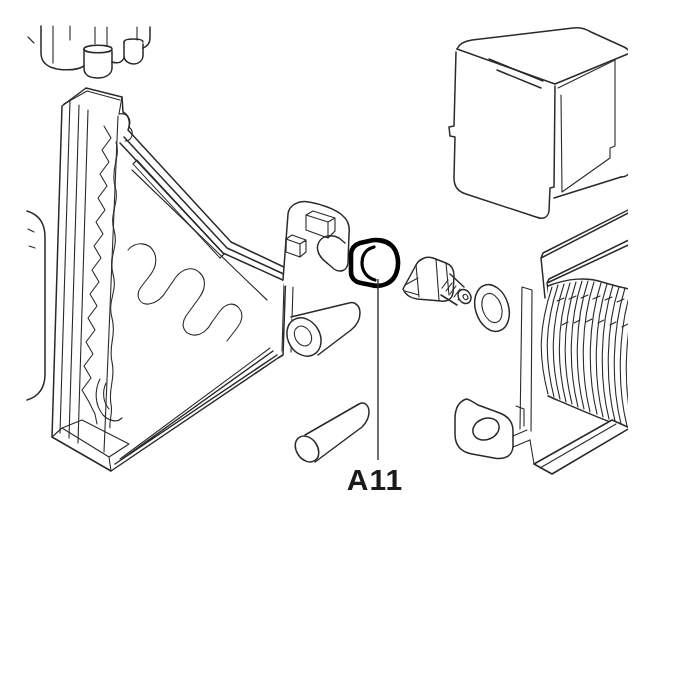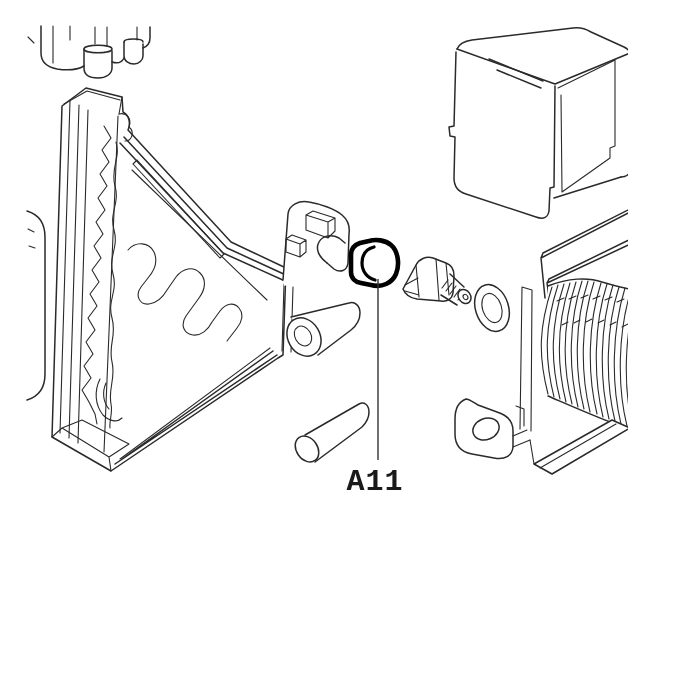--- a/index.html
+++ b/index.html
@@ -1,18 +1,18 @@
 <!DOCTYPE html>
 <html style="--bg: #ffffff; --line: #2a2a2a; --hl: #000000; --label: #1a1a1a;"><head>
 <meta charset="utf-8">
 <style>
   :root{ --bg:#ffffff; --line:#2a2a2a; --hl:#000000; --label:#1a1a1a; }
   html,body{margin:0;padding:0;background:var(--bg);}
   .stage{position:relative;width:628px;height:700px;background:var(--bg);overflow:hidden;
-         font-family:Liberation Mono, monospace;}
+         font-family:Liberation Sans, sans-serif;}
   svg{position:absolute;left:0;top:0;}
   .ln{fill:none;stroke:var(--line);stroke-width:1.5;stroke-linecap:round;stroke-linejoin:round;}
   .fn{fill:none;stroke:var(--line);stroke-width:1.1;stroke-linecap:round;stroke-linejoin:round;}
   .fw{fill:#fff;stroke:none;}
   .fws{fill:#fff;stroke:var(--line);stroke-width:1.5;stroke-linejoin:round;}
   .hl{fill:#fff;stroke:var(--hl);stroke-width:4.6;stroke-linecap:round;stroke-linejoin:round;}
   .hl2{fill:none;stroke:var(--hl);stroke-width:3.2;stroke-linecap:round;}
   .leader{stroke:#333;stroke-width:1.4;}
   .callout-text{font-size:30px;font-weight:bold;fill:var(--label);letter-spacing:1px;}
 </style>

